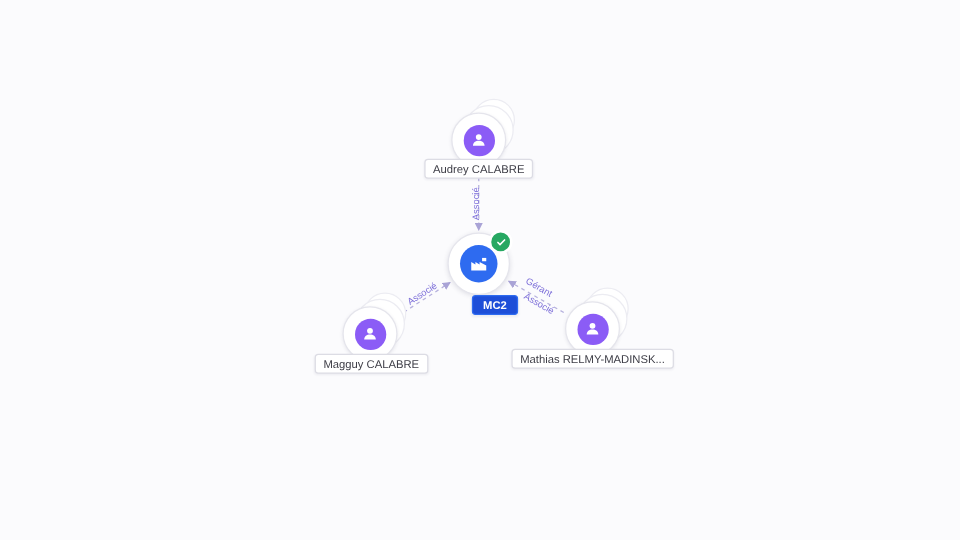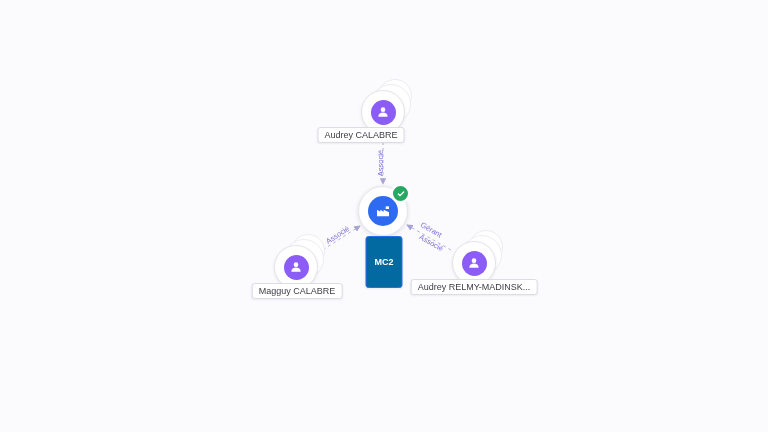--- a/index.html
+++ b/index.html
@@ -37,22 +37,23 @@
 
   
   .node-label{
     position:absolute;transform:translateX(-50%);
     background:#fff;border:1px solid #dcdce4;border-radius:3px;
     padding:2px 6px;font-size:9px;line-height:10px;color:#3d3d46;
     white-space:nowrap;box-shadow:0 1px 2px rgba(40,40,80,.07);
     z-index:4;cursor:pointer;
   }
   .company-label{
-    background:#0369a1;border-color:#2e6bf0;color:#fff;font-weight:bold;
-    padding:20px 8px;
+    background:#1d4ed8;border-color:#2e6bf0;color:#fff;font-weight:bold;
+    padding:2px 8px;
+    margin-left:12px;
   }
 
   .edge-label{font-size:7.5px;fill:#7d6fd9;}
 </style>
 </head>
 <body>
 
 <div class="graph">
 
   <svg class="edges-svg" width="768" height="432">
@@ -78,21 +79,21 @@
     <div class="stack-a"></div>
     <div class="node-circle">
       <div class="avatar">
         <svg width="14" height="14" viewBox="0 0 24 24">
           <circle cx="12" cy="8" r="4" fill="#fff"></circle>
           <path d="M4 20c0-4.4 3.6-7 8-7s8 2.6 8 7z" fill="#fff"></path>
         </svg>
       </div>
     </div>
   </div>
-  <div class="node-label" style="left:361px;top:127px;">Audrey CALABRE</div>
+  <div class="node-label" style="left:383px;top:127px;">Audrey CALABRE</div>
 
   <div class="company-node" style="left:358px;top:186px;">
     <div class="node-circle">
       <div class="company-disc">
         <svg width="16" height="16" viewBox="0 0 24 24">
           <path d="M3 20V10l5 3v-3l5 3v-3l8 4v6z" fill="#fff"></path>
           <rect x="16" y="5" width="5" height="4" fill="#fff"></rect>
         </svg>
       </div>
     </div>
@@ -123,15 +124,15 @@
     <div class="stack-a"></div>
     <div class="node-circle">
       <div class="avatar">
         <svg width="14" height="14" viewBox="0 0 24 24">
           <circle cx="12" cy="8" r="4" fill="#fff"></circle>
           <path d="M4 20c0-4.4 3.6-7 8-7s8 2.6 8 7z" fill="#fff"></path>
         </svg>
       </div>
     </div>
   </div>
-  <div class="node-label" style="left:474px;top:279px;">Audrey RELMY-MADINSK...</div>
+  <div class="node-label" style="left:474px;top:279px;">Mathias RELMY-MADINSK...</div>
 
 </div>
 
 </body></html>

